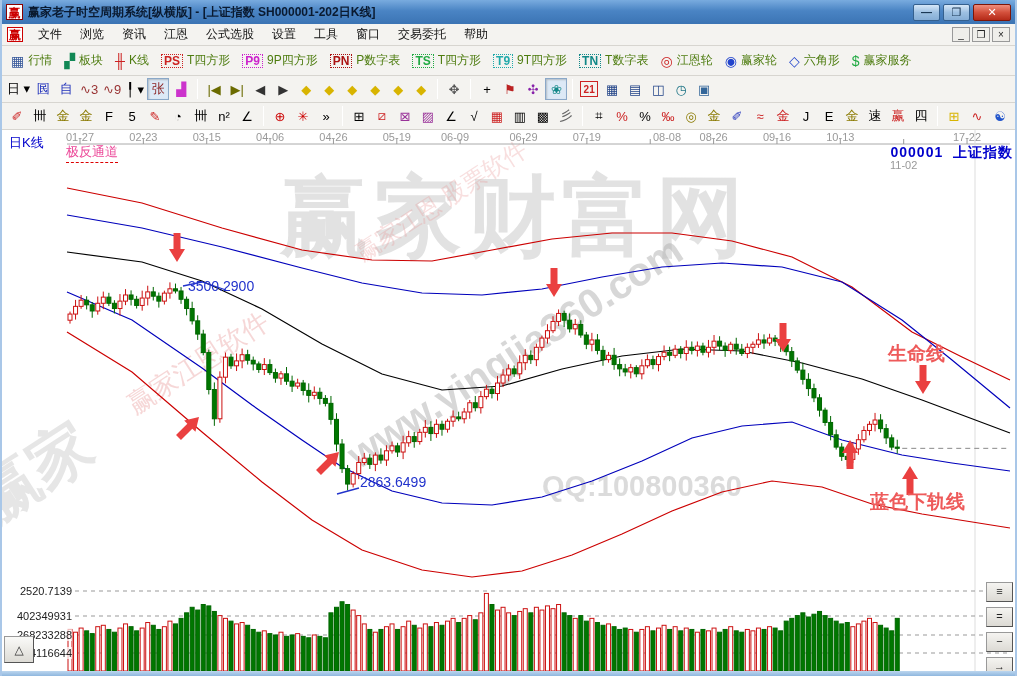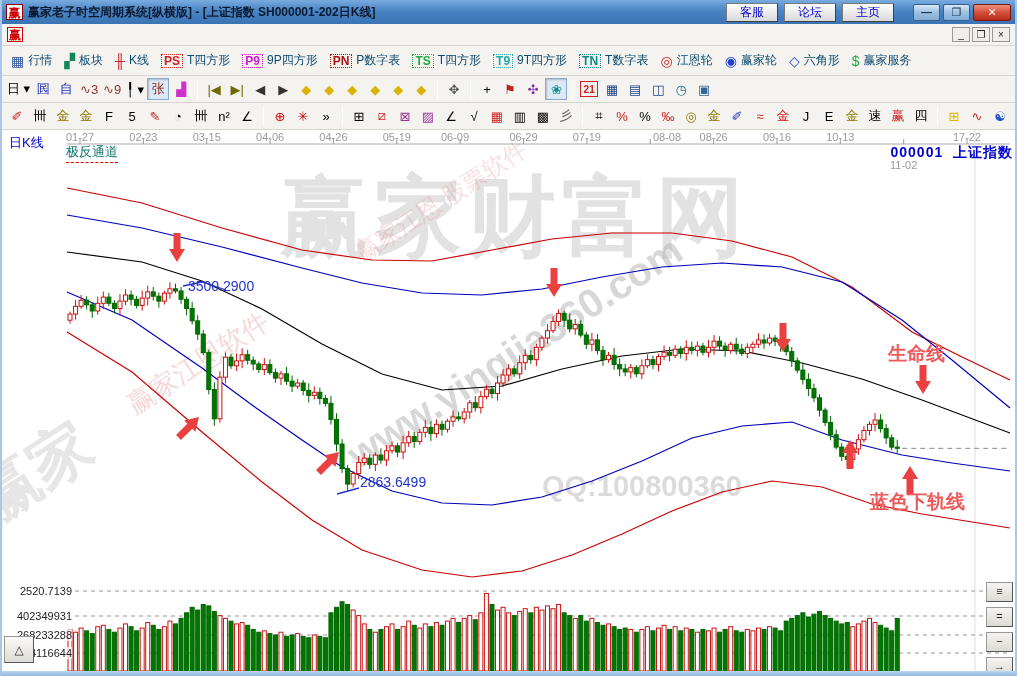--- a/index.html
+++ b/index.html
@@ -27,35 +27,35 @@
   .mdi-btns { margin-left:auto; display:flex; gap:2px; padding-right:2px; }
   .mdi-btn { width:18px; height:15px; font-size:10px; line-height:13px; text-align:center;
              background:#efeeea; border:1px solid #999; color:#222; }
   
   .toolbar { display:flex; align-items:center; background:#f4f3f0; border-bottom:1px solid #d7d5d0; padding:0 4px; overflow:hidden; }
   .toolbar.row1 { height:30px; gap:2px; }
   .toolbar.row2 { height:27px; gap:1px; }
   .toolbar.row3 { height:27px; gap:1px; }
   .tbtn { display:flex; align-items:center; gap:4px; padding:2px 4px; border:1px solid transparent; cursor:pointer; white-space:nowrap; }
   .tbtn .ticon { font-size:14px; line-height:16px; }
-  .tbtn .tlabel { font-size:12px; color:#0c4a6e; }
+  .tbtn .tlabel { font-size:12px; color:#4d7c0f; }
   .badge { display:inline-block; font-size:12px; font-weight:bold; line-height:12px; padding:0 2px; border:1px dotted currentColor; }
   .ibtn { min-width:22px; height:22px; display:flex; align-items:center; justify-content:center;
           font-size:13px; border:1px solid transparent; cursor:pointer; }
   .ibtn.pressed { border:1px solid #8aa8c8; background:#dce9f6; box-shadow:inset 1px 1px 2px rgba(0,0,0,.2); }
   .ibtn.cal { border:1px solid currentColor; font-size:10px; font-weight:bold; min-width:18px; height:16px; margin:0 2px; }
   .tsep { width:1px; height:20px; background:#c9c7c2; border-right:1px solid #fff; margin:0 4px; }
   
   .chartarea { position:relative; height:541px; background:#fff; overflow:hidden; }
   .period-label { position:absolute; left:7px; top:4px; font-size:13px; color:#0000cc; z-index:5; }
   .dates { position:absolute; left:0; top:0; width:100%; height:22px; z-index:4; }
   .dates span { position:absolute; top:1px; transform:translateX(-50%); font-size:11px; color:#999; }
   .paramrow { position:absolute; left:64px; top:15px; right:2px; height:16px; display:flex; gap:14px;
               align-items:center; font-size:13px; z-index:5; white-space:nowrap; }
-  .ind-name { color:#0f766e; border-bottom:1px dashed #dd0000; padding-bottom:1px; }
+  .ind-name { color:#ec4899; border-bottom:1px dashed #dd0000; padding-bottom:1px; }
   .stockid { margin-left:auto; color:#0000cc; font-size:14px; font-weight:bold; letter-spacing:1px; }
   svg.plot { position:absolute; left:0; top:0; z-index:3; }
   .wm { position:absolute; z-index:1; pointer-events:none; white-space:nowrap; }
   .wm.brand { left:278px; top:28px; font-size:88px; font-weight:bold; color:rgba(185,185,185,.42); letter-spacing:6px; }
   .wm.url { left:318px; top:200px; font-size:40px; font-weight:bold; color:rgba(175,175,175,.5); transform:rotate(-33deg); }
   .wm.qq { left:540px; top:340px; font-size:29px; font-weight:bold; color:rgba(195,195,195,.6); }
   .wm.soft1 { left:115px; top:215px; font-size:27px; color:rgba(232,150,150,.38); transform:rotate(-33deg); }
   .wm.soft2 { left:340px; top:55px; font-size:24px; color:rgba(232,150,150,.3); transform:rotate(-33deg); }
   .wm.corner { left:-30px; top:300px; font-size:62px; font-weight:bold; color:rgba(190,190,190,.38); transform:rotate(-33deg); }
   .anno { position:absolute; z-index:6; white-space:nowrap; }
@@ -73,34 +73,41 @@
   .frame-bottom { height:5px; background:linear-gradient(180deg,#bcd6ef,#8fb7de); }
 </style>
 </head>
 <body>
 
 <div class="window">
 
   <div class="titlebar">
     <div class="app-logo">赢</div>
     <div class="title-text">赢家老子时空周期系统[纵横版] - [上证指数  SH000001-202日K线]</div>
-    <div id="tb-links" style="display:flex;gap:6px;margin-right:14px;">
-        <button class="tb-link-btn">客服</button>
-        <button class="tb-link-btn">论坛</button>
-        <button class="tb-link-btn">主页</button>
-      </div>
     <div id="win-btns" style="display:flex;gap:3px;">
         <div class="win-btn">—</div>
         <div class="win-btn">❐</div>
         <div class="win-btn close">✕</div>
       </div>
   </div>
 
   <div class="menubar">
     <div class="menu-logo">赢</div>
+    <div id="menu-items" style="display:flex;">
+        <div class="menu-item">文件</div>
+        <div class="menu-item">浏览</div>
+        <div class="menu-item">资讯</div>
+        <div class="menu-item">江恩</div>
+        <div class="menu-item">公式选股</div>
+        <div class="menu-item">设置</div>
+        <div class="menu-item">工具</div>
+        <div class="menu-item">窗口</div>
+        <div class="menu-item">交易委托</div>
+        <div class="menu-item">帮助</div>
+      </div>
     <div class="mdi-btns" id="mdi-btns">
         <div class="mdi-btn">_</div>
         <div class="mdi-btn">❐</div>
         <div class="mdi-btn">×</div>
       </div>
   </div>
 
   <div class="toolbar row1" id="toolbar-main">
       <div class="tbtn">
         <span class="ticon" style="color: rgb(51, 85, 153);">▦</span>

